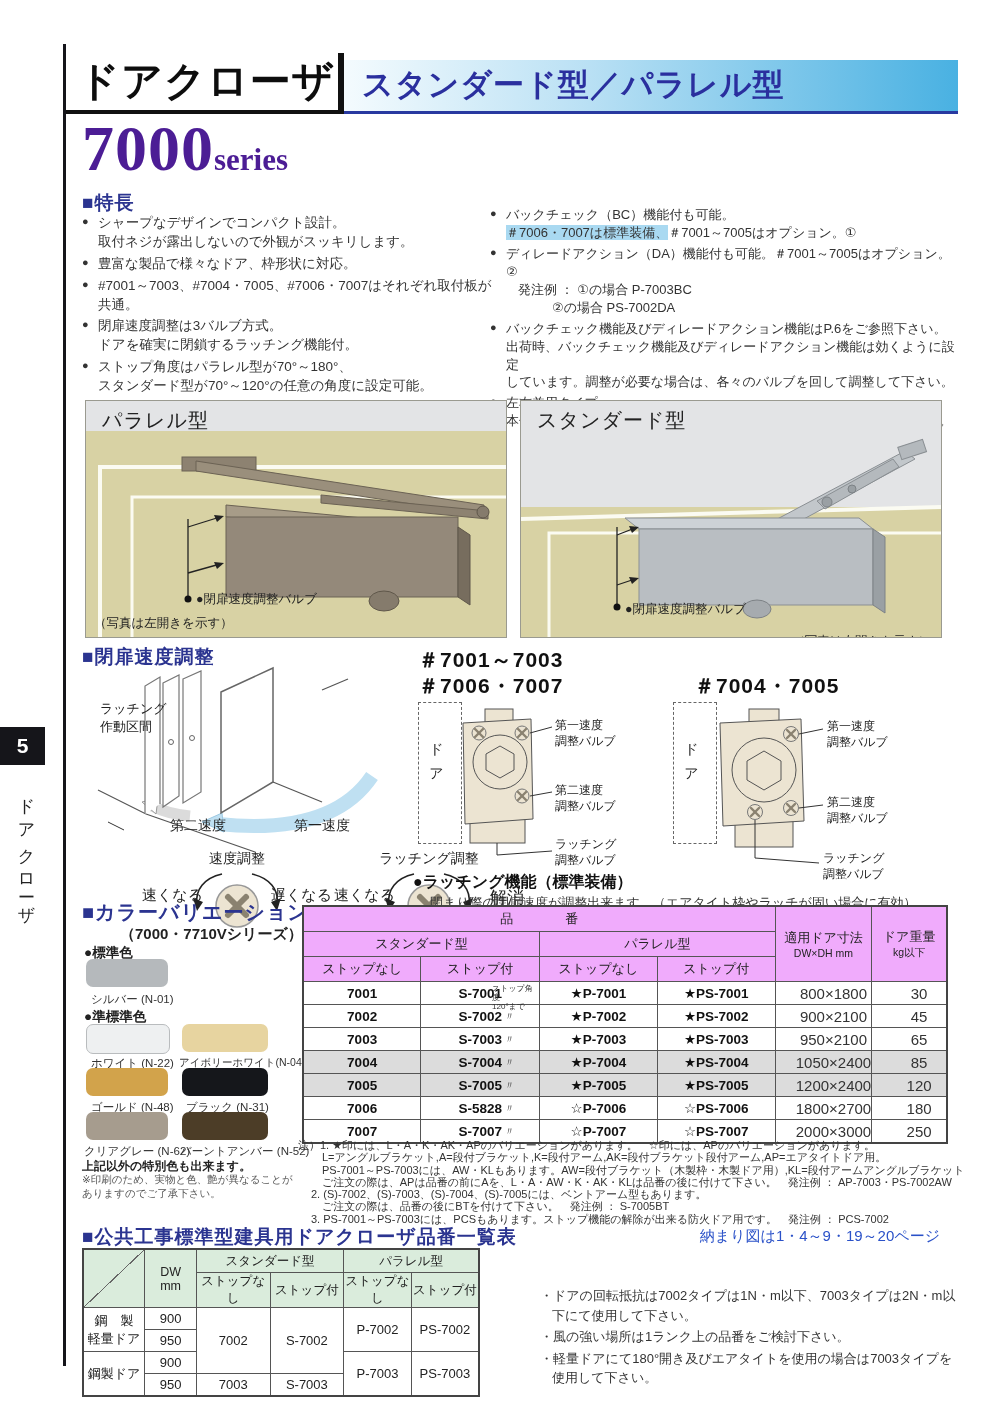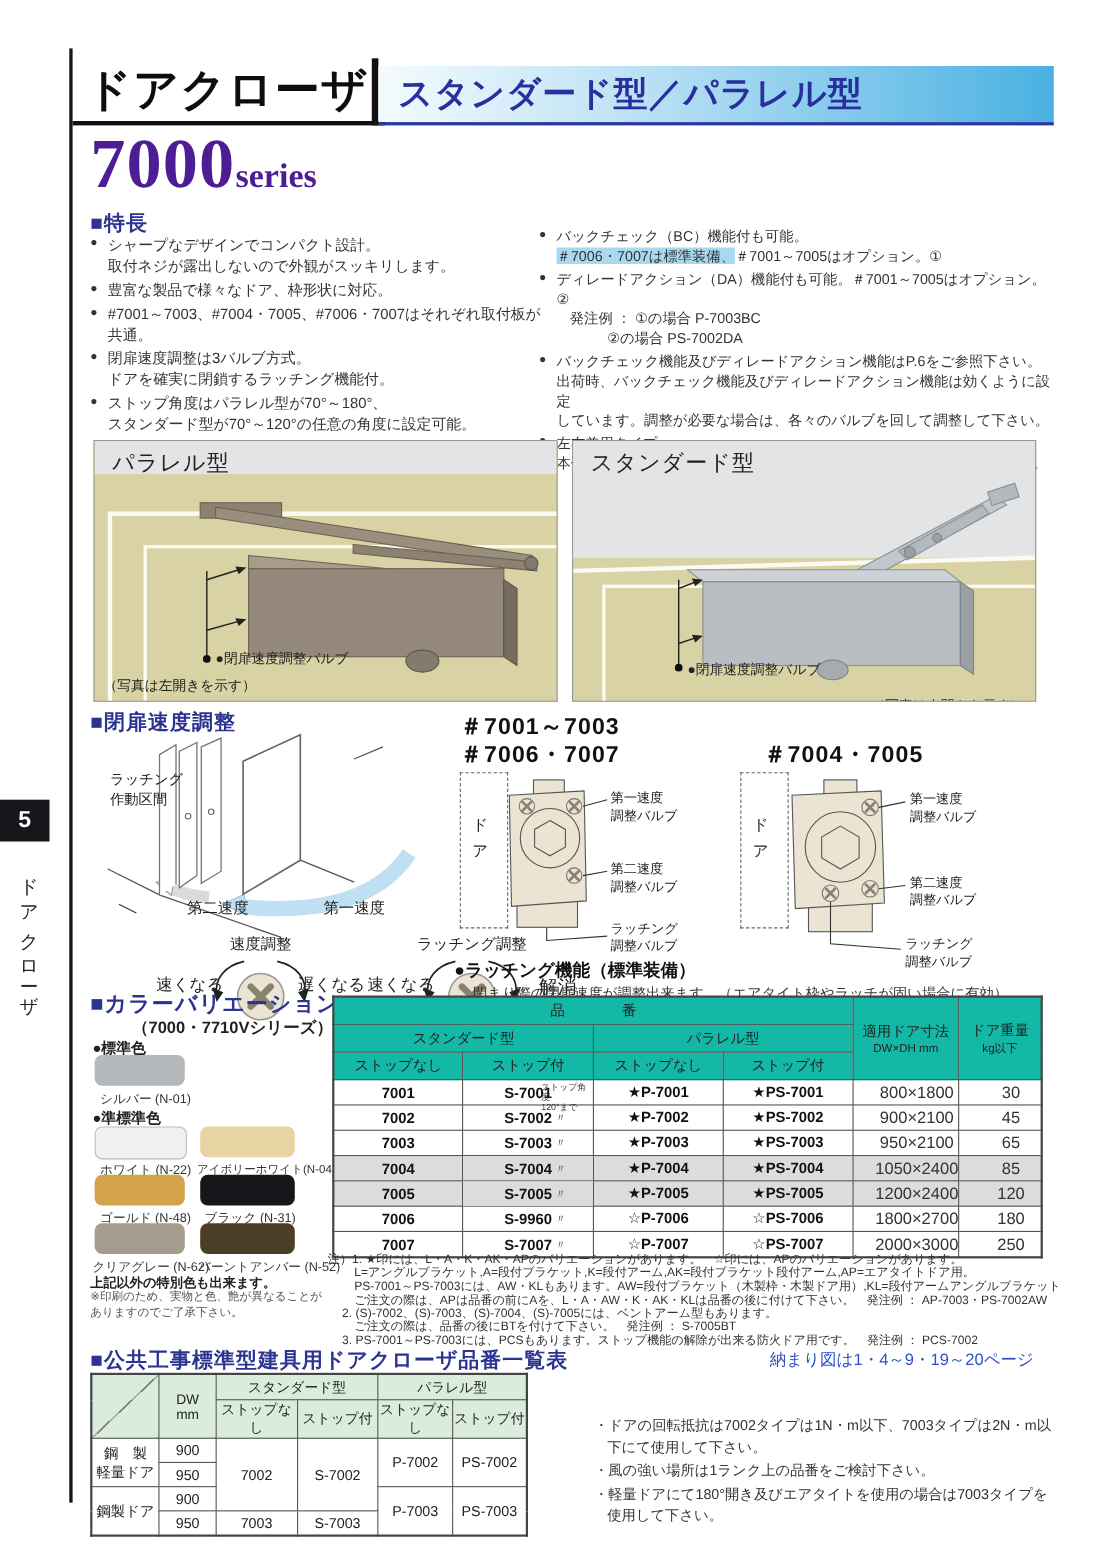--- a/index.html
+++ b/index.html
@@ -56,21 +56,21 @@
   .swatch{border-radius:7px;width:82px;height:28px;}
   .swatch.bordered{border:1px solid #b9bcbe;}
   .sw-name{font-size:11.5px;color:#333;}
   .c-note1{font-size:12px;font-weight:bold;color:#222;}
   .c-note2{font-size:10.5px;color:#555;line-height:1.3;}
   
   table{border-collapse:collapse;}
   .mt{width:646px;font-size:13px;}
   .mt th,.mt td{border:1px solid #555;text-align:center;padding:0;}
   .mt{border:2px solid #444;}
-  .mt th{background:#14b8a6;font-weight:normal;font-size:13px;color:#222;height:24px;}
+  .mt th{background:#f0abfc;font-weight:normal;font-size:13px;color:#222;height:24px;}
   .mt td{height:22px;color:#111;}
   .mt td.pn{font-weight:bold;font-size:13.5px;}
   .mt td.val{font-size:15px;color:#333;padding-left:20px;}
   .mt tr.shaded td{background:#dcdcdc;}
   .th-sub{font-size:10.5px;}
   .td-s{position:relative;}
   .stop-note{position:absolute;right:1px;top:2px;width:46px;font-size:8px;line-height:1.15;text-align:left;color:#333;font-weight:normal;}
   .ditto{position:absolute;right:24px;top:4px;font-size:11px;color:#555;font-weight:normal;}
   .notes{font-size:11px;line-height:12.3px;color:#333;width:652px;}
   .notes div{white-space:nowrap;}
@@ -396,21 +396,21 @@
     <tr class="shaded">
       <td class="pn">7005</td>
       <td class="pn td-s"><span>S-7005</span><span class="ditto">〃</span></td>
       <td class="pn">★P-7005</td>
       <td class="pn">★PS-7005</td>
       <td class="val">1200×2400</td>
       <td class="val">120</td>
     </tr>
     <tr>
       <td class="pn">7006</td>
-      <td class="pn td-s"><span>S-9960</span><span class="ditto">〃</span></td>
+      <td class="pn td-s"><span>S-5828</span><span class="ditto">〃</span></td>
       <td class="pn">☆P-7006</td>
       <td class="pn">☆PS-7006</td>
       <td class="val">1800×2700</td>
       <td class="val">180</td>
     </tr>
     <tr>
       <td class="pn">7007</td>
       <td class="pn td-s"><span>S-7007</span><span class="ditto">〃</span></td>
       <td class="pn">☆P-7007</td>
       <td class="pn">☆PS-7007</td>

